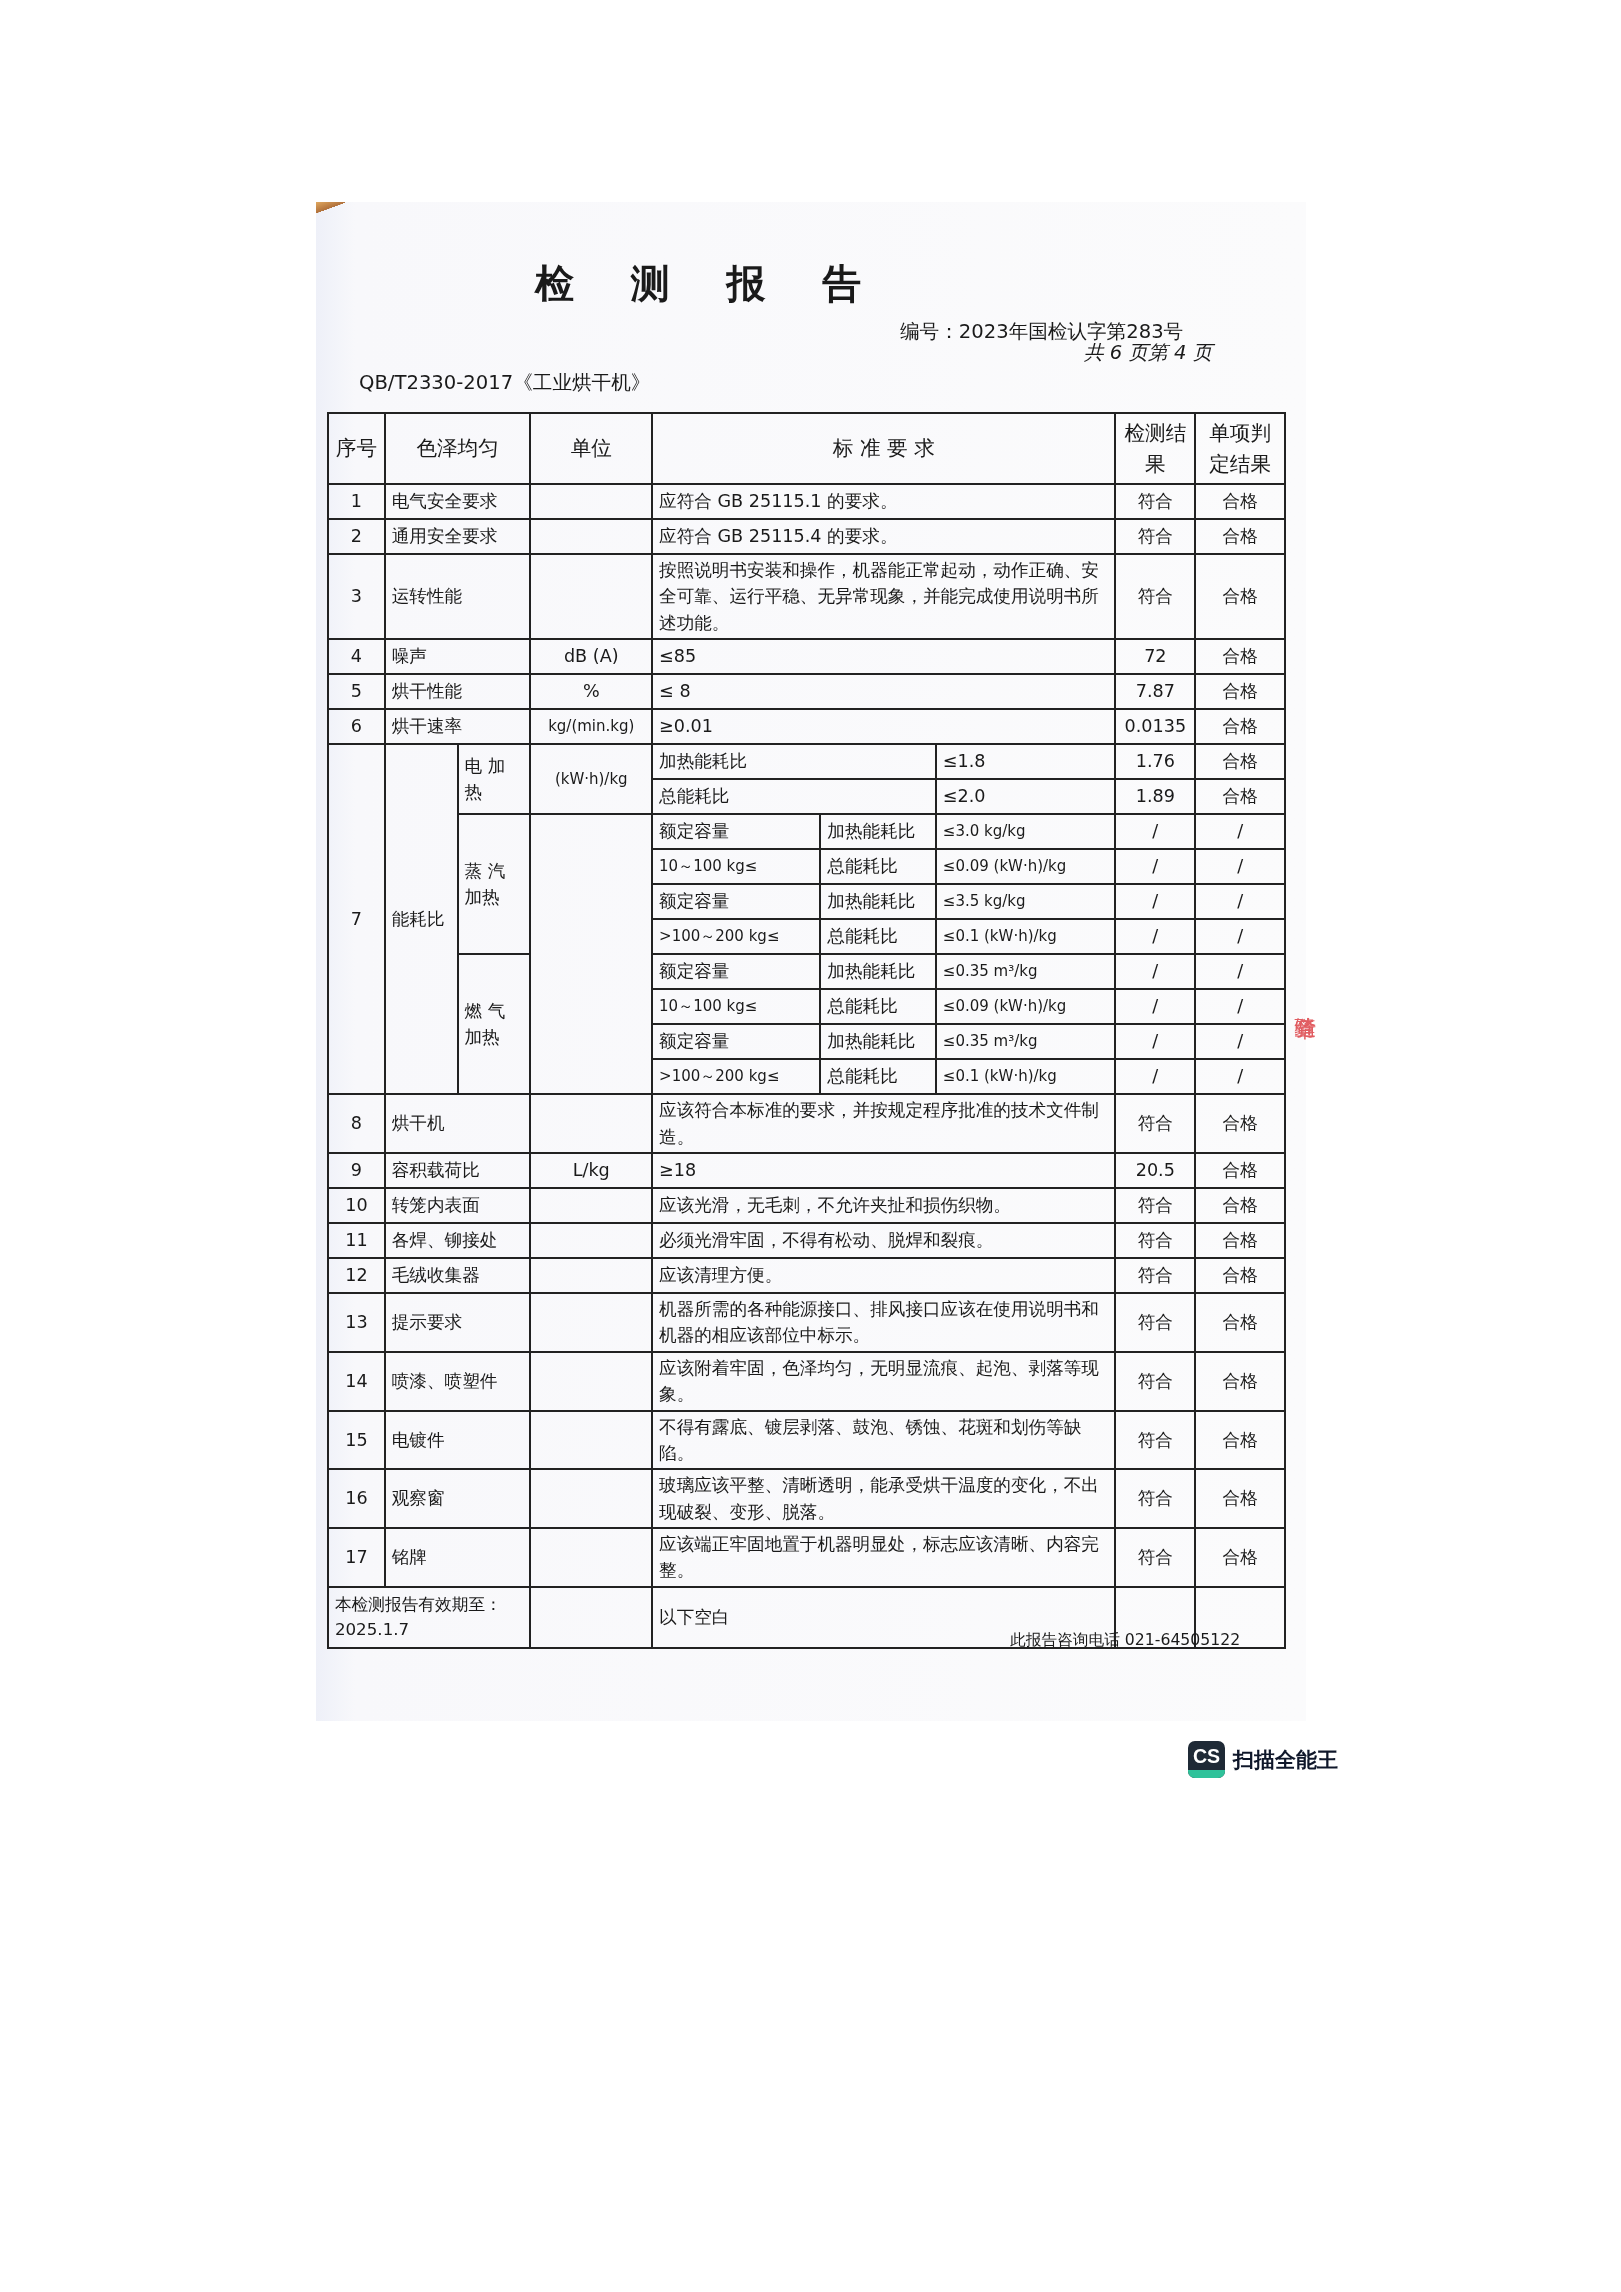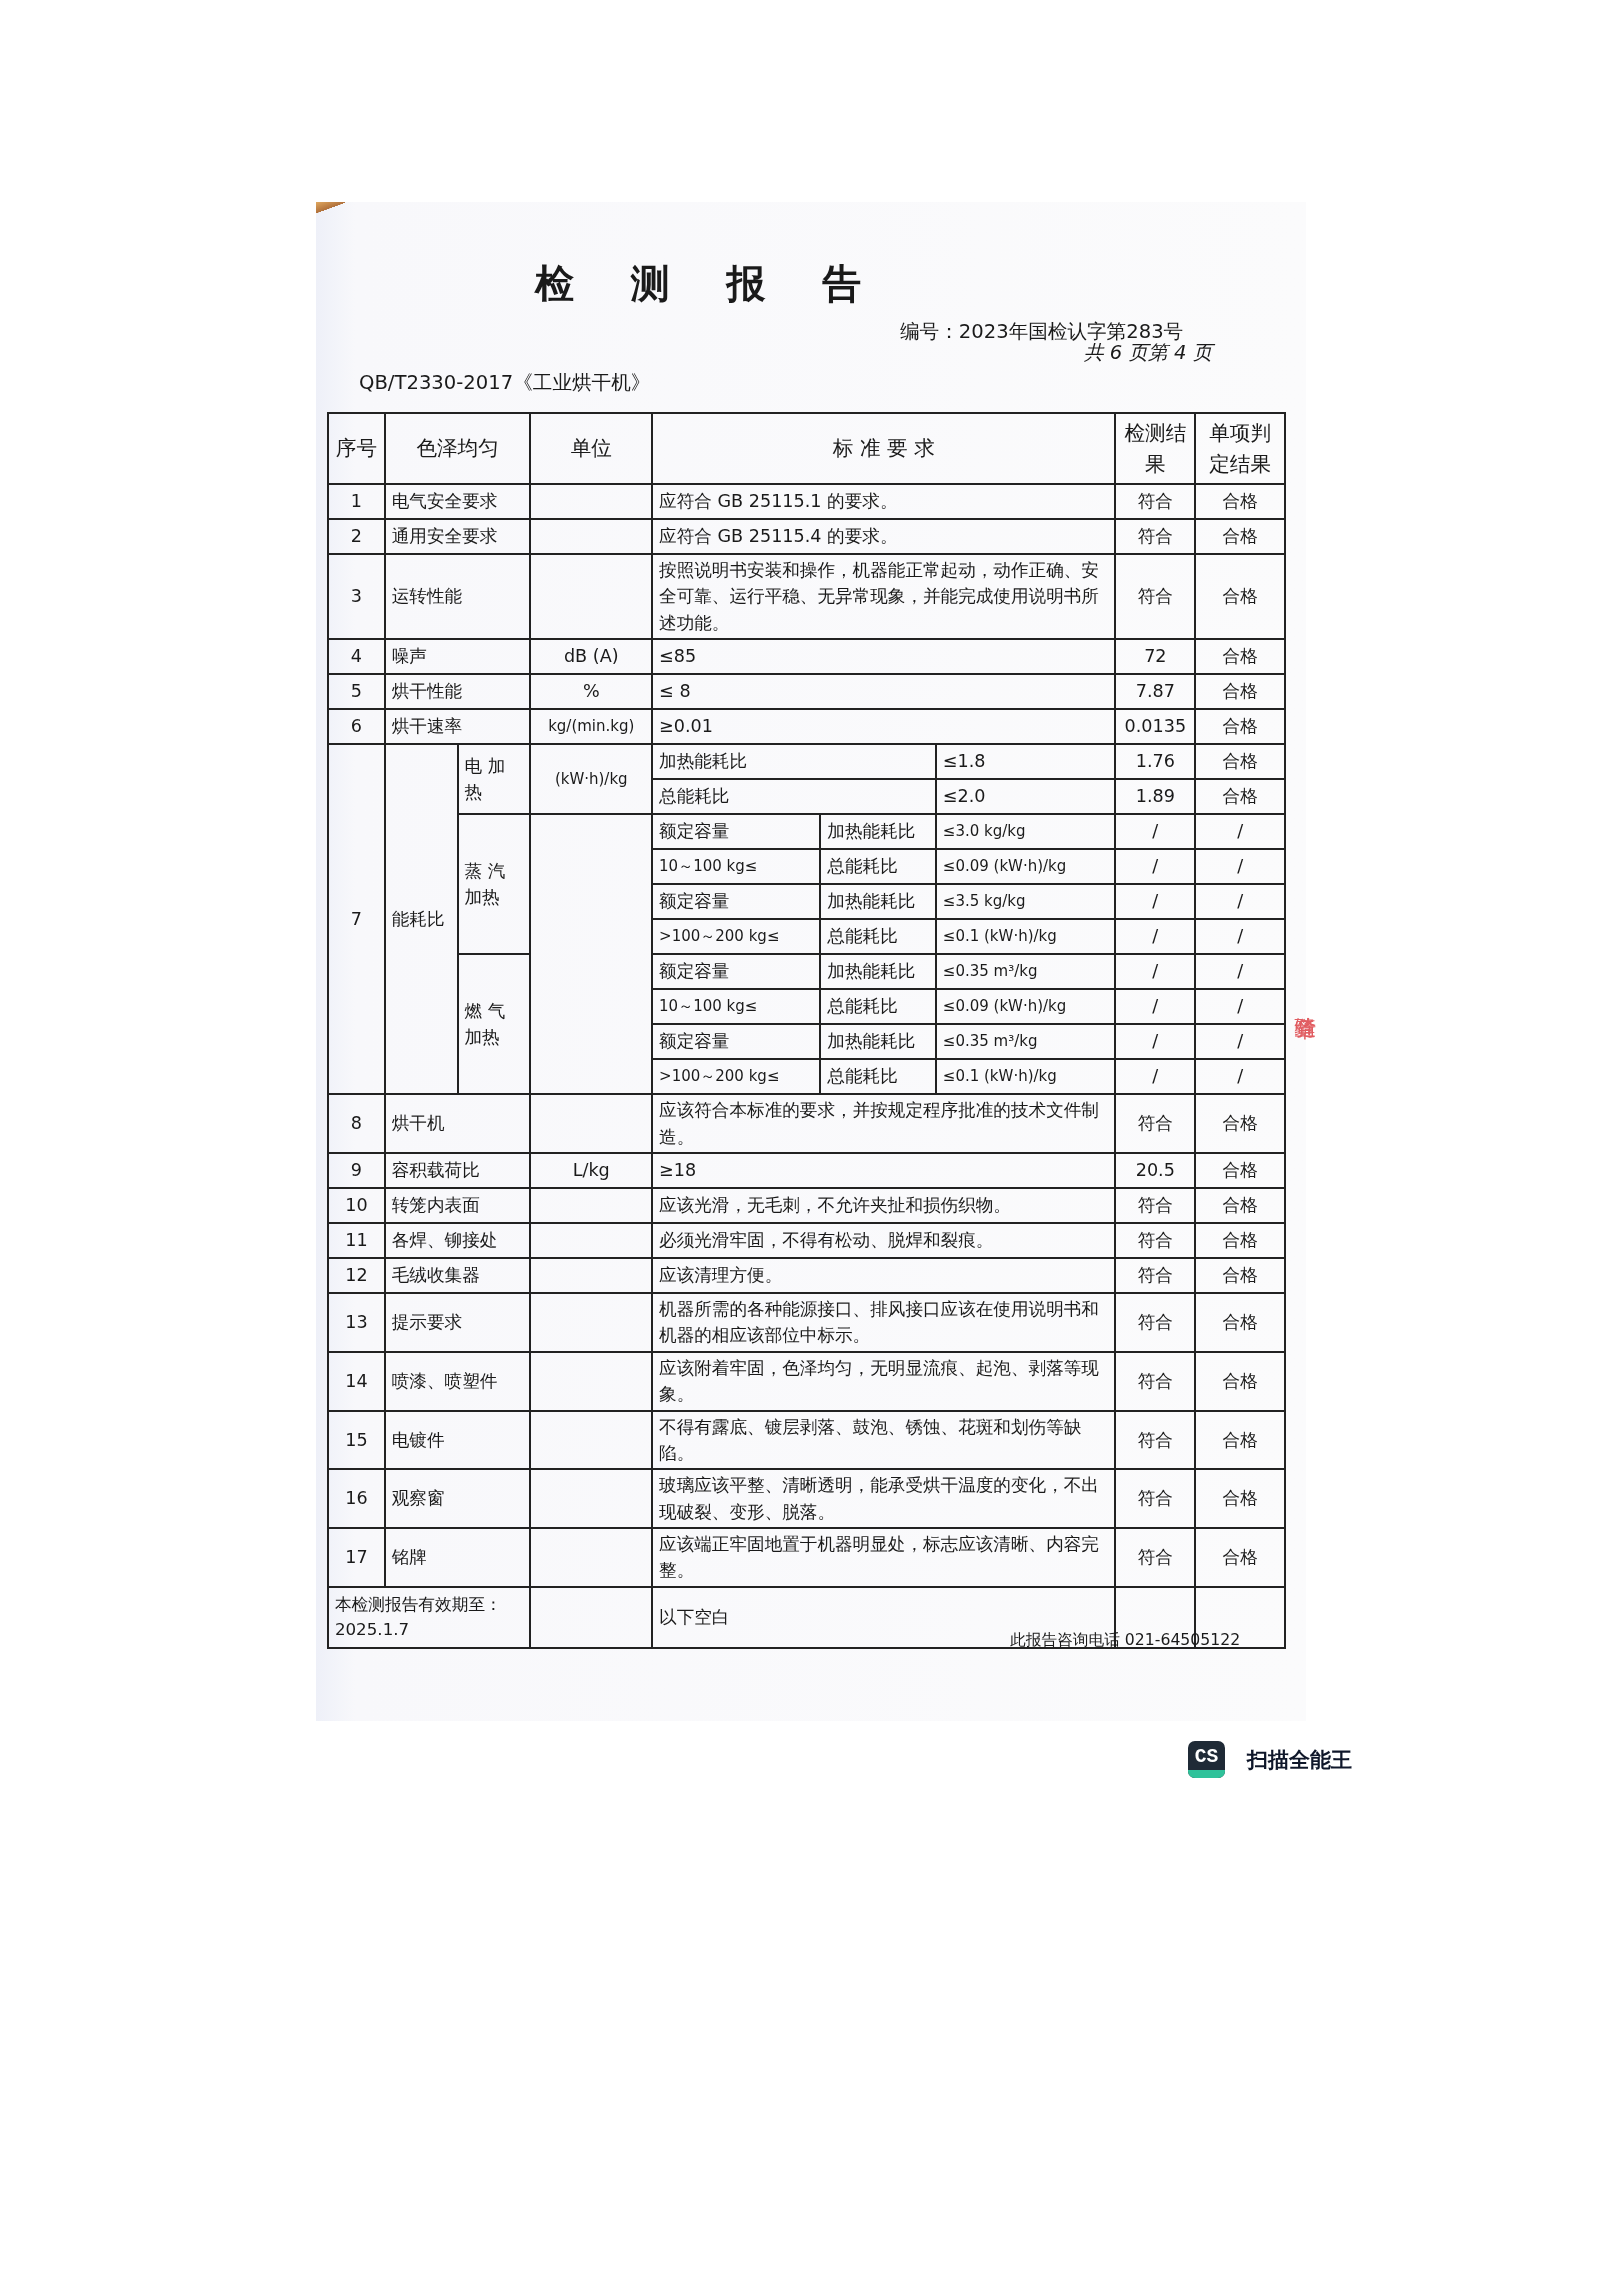--- a/index.html
+++ b/index.html
@@ -19,22 +19,22 @@
            font-size:17.6px; font-family:"DejaVu Sans","Liberation Sans",sans-serif; }
   table.report td { border:2px solid #222; padding:2px 5.9px; vertical-align:middle; line-height:1.5; }
   .c { text-align:center; }
   .hdr td { height:65px; font-size:20.6px; }
   .sm { font-size:15px; }
   .r1 td { height:29px; }
   .footer-phone { position:absolute; left:1010px; top:1630px; font-size:15.7px;
            font-family:"DejaVu Sans","Liberation Sans",sans-serif; }
   .red-mark { position:absolute; left:1286px; top:975px; width:29px; height:216px; color:#d8282e;
            font-size:21.6px; line-height:1.7; font-family:"DejaVu Sans",sans-serif; }
-  .cs-logo { position:absolute; left:1188px; top:1741px; display:flex; align-items:center; gap:22px;
-           font-family:Liberation Mono, monospace; }
+  .cs-logo { position:absolute; left:1188px; top:1741px; display:flex; align-items:center; gap:8px;
+           font-family:Liberation Sans, sans-serif; }
   .cs-badge { width:37px; height:37px; border-radius:6.9px; background:#1f2a36; color:#fff; font-weight:bold;
            font-size:19.6px; display:flex; align-items:center; justify-content:center; position:relative; overflow:hidden; }
   .cs-badge::after { content:""; position:absolute; left:0; bottom:0; width:100%; height:7.8px; background:#2fc29a; }
   .cs-badge span { position:relative; top:-2.9px; }
   .cs-text { font-size:21px; color:#0f172a; font-weight:bold; }
 </style>
 </head>
 <body>
 
 <div class="paper"></div>

